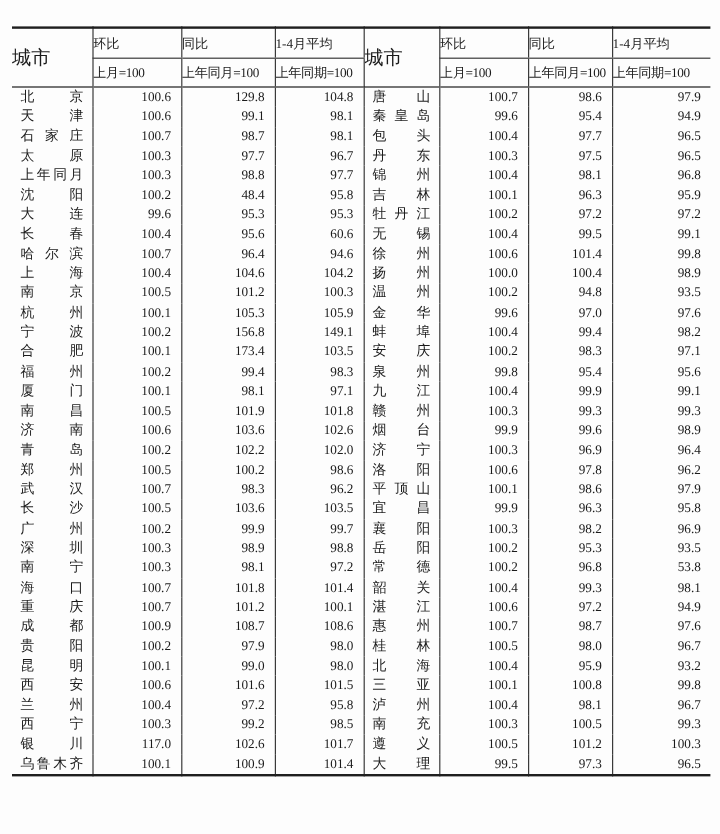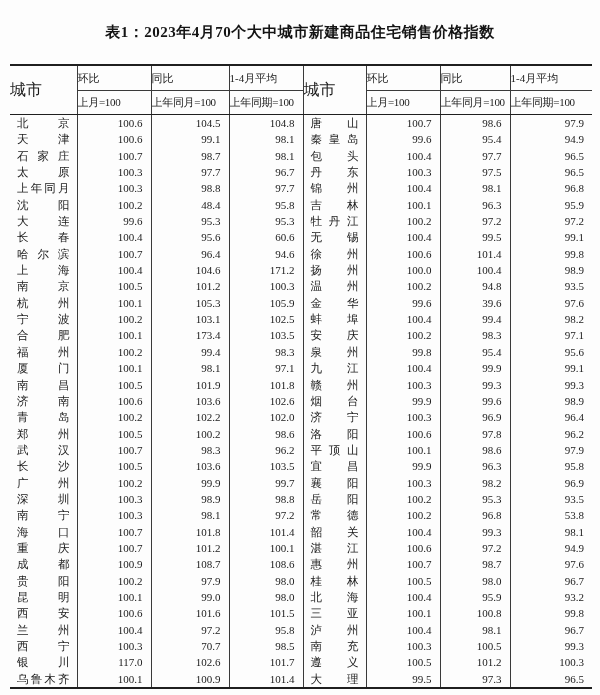--- a/index.html
+++ b/index.html
@@ -54,21 +54,20 @@
     padding: 0 7px;
     text-align: justify;
     text-align-last: justify;
     -moz-text-align-last: justify;
   }
 </style>
 </head>
 <body>
 
 <div class="page">
-  <div class="title">表1：2023年4月70个大中城市新建商品住宅销售价格指数</div>
 
   <table class="price-table">
     <colgroup>
       <col style="width:67px">
         <col style="width:74px">
         <col style="width:78px">
         <col style="width:74px">
       <col style="width:63px">
         <col style="width:74px">
         <col style="width:70px">
@@ -93,21 +92,21 @@
         <th>上年同月=100</th>
         <th>上年同期=100</th>
       </tr>
     </thead>
     <tbody>
         <tr>
           <td class="city-cell">
             <div class="jcity">北京</div>
           </td>
           <td class="num-cell">100.6</td>
-          <td class="num-cell">104.5</td>
+          <td class="num-cell">129.8</td>
           <td class="num-cell">104.8</td>
           <td class="city-cell">
             <div class="jcity">唐山</div>
           </td>
           <td class="num-cell">100.7</td>
           <td class="num-cell">98.6</td>
           <td class="num-cell">97.9</td>
         </tr>
         <tr>
           <td class="city-cell">
@@ -220,21 +219,21 @@
           <td class="num-cell">100.6</td>
           <td class="num-cell">101.4</td>
           <td class="num-cell">99.8</td>
         </tr>
         <tr>
           <td class="city-cell">
             <div class="jcity">上海</div>
           </td>
           <td class="num-cell">100.4</td>
           <td class="num-cell">104.6</td>
-          <td class="num-cell">171.2</td>
+          <td class="num-cell">104.2</td>
           <td class="city-cell">
             <div class="jcity">扬州</div>
           </td>
           <td class="num-cell">100.0</td>
           <td class="num-cell">100.4</td>
           <td class="num-cell">98.9</td>
         </tr>
         <tr>
           <td class="city-cell">
             <div class="jcity">南京</div>
@@ -253,30 +252,30 @@
           <td class="city-cell">
             <div class="jcity">杭州</div>
           </td>
           <td class="num-cell">100.1</td>
           <td class="num-cell">105.3</td>
           <td class="num-cell">105.9</td>
           <td class="city-cell">
             <div class="jcity">金华</div>
           </td>
           <td class="num-cell">99.6</td>
-          <td class="num-cell">39.6</td>
+          <td class="num-cell">97.0</td>
           <td class="num-cell">97.6</td>
         </tr>
         <tr>
           <td class="city-cell">
             <div class="jcity">宁波</div>
           </td>
           <td class="num-cell">100.2</td>
-          <td class="num-cell">103.1</td>
-          <td class="num-cell">102.5</td>
+          <td class="num-cell">156.8</td>
+          <td class="num-cell">149.1</td>
           <td class="city-cell">
             <div class="jcity">蚌埠</div>
           </td>
           <td class="num-cell">100.4</td>
           <td class="num-cell">99.4</td>
           <td class="num-cell">98.2</td>
         </tr>
         <tr>
           <td class="city-cell">
             <div class="jcity">合肥</div>
@@ -541,21 +540,21 @@
           </td>
           <td class="num-cell">100.4</td>
           <td class="num-cell">98.1</td>
           <td class="num-cell">96.7</td>
         </tr>
         <tr>
           <td class="city-cell">
             <div class="jcity">西宁</div>
           </td>
           <td class="num-cell">100.3</td>
-          <td class="num-cell">70.7</td>
+          <td class="num-cell">99.2</td>
           <td class="num-cell">98.5</td>
           <td class="city-cell">
             <div class="jcity">南充</div>
           </td>
           <td class="num-cell">100.3</td>
           <td class="num-cell">100.5</td>
           <td class="num-cell">99.3</td>
         </tr>
         <tr>
           <td class="city-cell">

